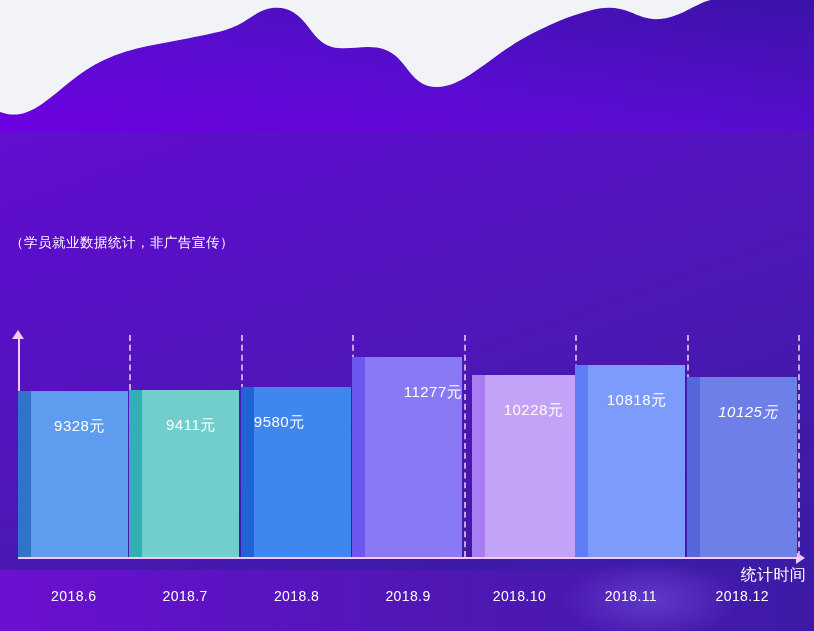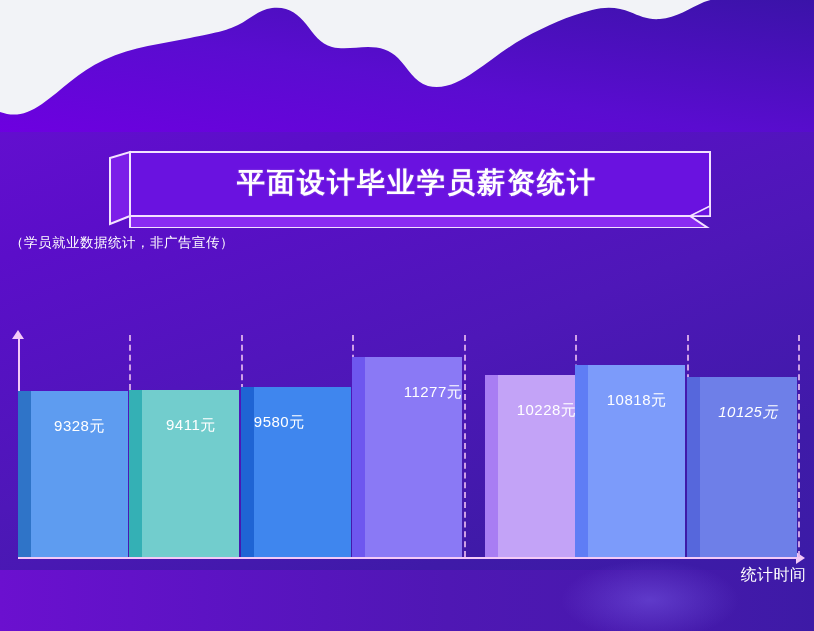--- a/index.html
+++ b/index.html
@@ -130,33 +130,20 @@
                C250,19 258,10 272,8 C288,6 298,14 306,24
                C314,34 320,44 332,47 C344,50 356,47 368,47
                C380,47 390,50 398,58 C408,68 414,82 428,86
                C444,90 460,82 474,72 C492,60 506,48 524,38
                C546,26 568,16 592,10 C608,6 620,8 630,12
                C640,16 648,20 660,19 C676,18 690,8 704,2
                C714,-2 730,-3 744,0 L814,0 L814,132 L0,132 Z" fill="url(#wavegrad)"></path>
     </svg>
   </div>
 
-  <div id="banner">
-    <svg width="604" height="78" viewBox="0 0 604 78">
-
-      <polygon points="2,8 22,2 22,66 2,74" fill="#7c1ee8" stroke="#f3e2ff" stroke-width="2"></polygon>
-
-      <rect x="22" y="2" width="580" height="64" fill="#6a12e0" stroke="#f3e2ff" stroke-width="2"></rect>
-
-      <polygon points="22,66 582,66 600,78 22,78" fill="#8a2bf2" stroke="#f3e2ff" stroke-width="2"></polygon>
-
-      <polygon points="582,66 602,66 602,56" fill="#6a12e0" stroke="#f3e2ff" stroke-width="1.6"></polygon>
-    </svg>
-    <div id="banner-title">平面设计毕业学员薪资统计</div>
-  </div>
 
   <div id="subtitle">（学员就业数据统计，非广告宣传）</div>
 
 
   <div id="chart">
     <div id="yarrow"></div>
     <div id="yaxis"></div>
     <div id="xaxis"></div>
     <div id="xarrow"></div>
     <div id="gridlines">
@@ -182,34 +169,43 @@
         <div class="bar-wrap" title="9580元" style="left: 240.857px; width: 110px; height: 170px;">
           <div class="bar-side" style="background: rgb(31, 100, 212);"></div>
           <div class="bar-face" style="background: rgb(63, 134, 238);"></div>
           <div class="bar-label" style="top: 26px; width: 96px; text-align: left;">9580元</div>
         </div>
         <div class="bar-wrap" title="11277元" style="left: 352.286px; width: 110px; height: 200px;">
           <div class="bar-side" style="background: rgb(110, 87, 239);"></div>
           <div class="bar-face" style="background: rgb(138, 121, 245);"></div>
           <div class="bar-label" style="top: 26px; width: 97px; text-align: right;">11277元</div>
         </div>
-        <div class="bar-wrap" title="10228元" style="left: 485px; width: 129px; height: 182px;">
+        <div class="bar-wrap" title="10228元" style="left: 472px; width: 129px; height: 182px;">
           <div class="bar-side" style="background: rgb(168, 125, 243);"></div>
           <div class="bar-face" style="background: rgb(195, 163, 247);"></div>
           <div class="bar-label" style="top: 26px; width: 97px; text-align: center;">10228元</div>
         </div>
         <div class="bar-wrap" title="10818元" style="left: 575.143px; width: 110px; height: 192px;">
           <div class="bar-side" style="background: rgb(95, 125, 245);"></div>
           <div class="bar-face" style="background: rgb(124, 155, 250);"></div>
           <div class="bar-label" style="top: 26px; width: 97px; text-align: center;">10818元</div>
         </div>
         <div class="bar-wrap" title="10125元" style="left: 686.571px; width: 110px; height: 180px;">
           <div class="bar-side" style="background: rgb(86, 103, 220);"></div>
           <div class="bar-face" style="background: rgb(110, 127, 232);"></div>
           <div class="bar-label" style="top: 26px; width: 97px; text-align: center; font-style: italic;">10125元</div>
         </div>
       </div>
   </div>
 
   <div id="bottomband" class="glow"></div>
   <div id="xlabel">统计时间</div>
+  <div id="ticks">
+      <div class="tick" style="left: 18px; width: 111.429px;">2018.6</div>
+      <div class="tick" style="left: 129.429px; width: 111.429px;">2018.7</div>
+      <div class="tick" style="left: 240.857px; width: 111.429px;">2018.8</div>
+      <div class="tick" style="left: 352.286px; width: 111.429px;">2018.9</div>
+      <div class="tick" style="left: 463.714px; width: 111.429px;">2018.10</div>
+      <div class="tick" style="left: 575.143px; width: 111.429px;">2018.11</div>
+      <div class="tick" style="left: 686.571px; width: 111.429px;">2018.12</div>
+    </div>
 
 </div>
 
 </body></html>

